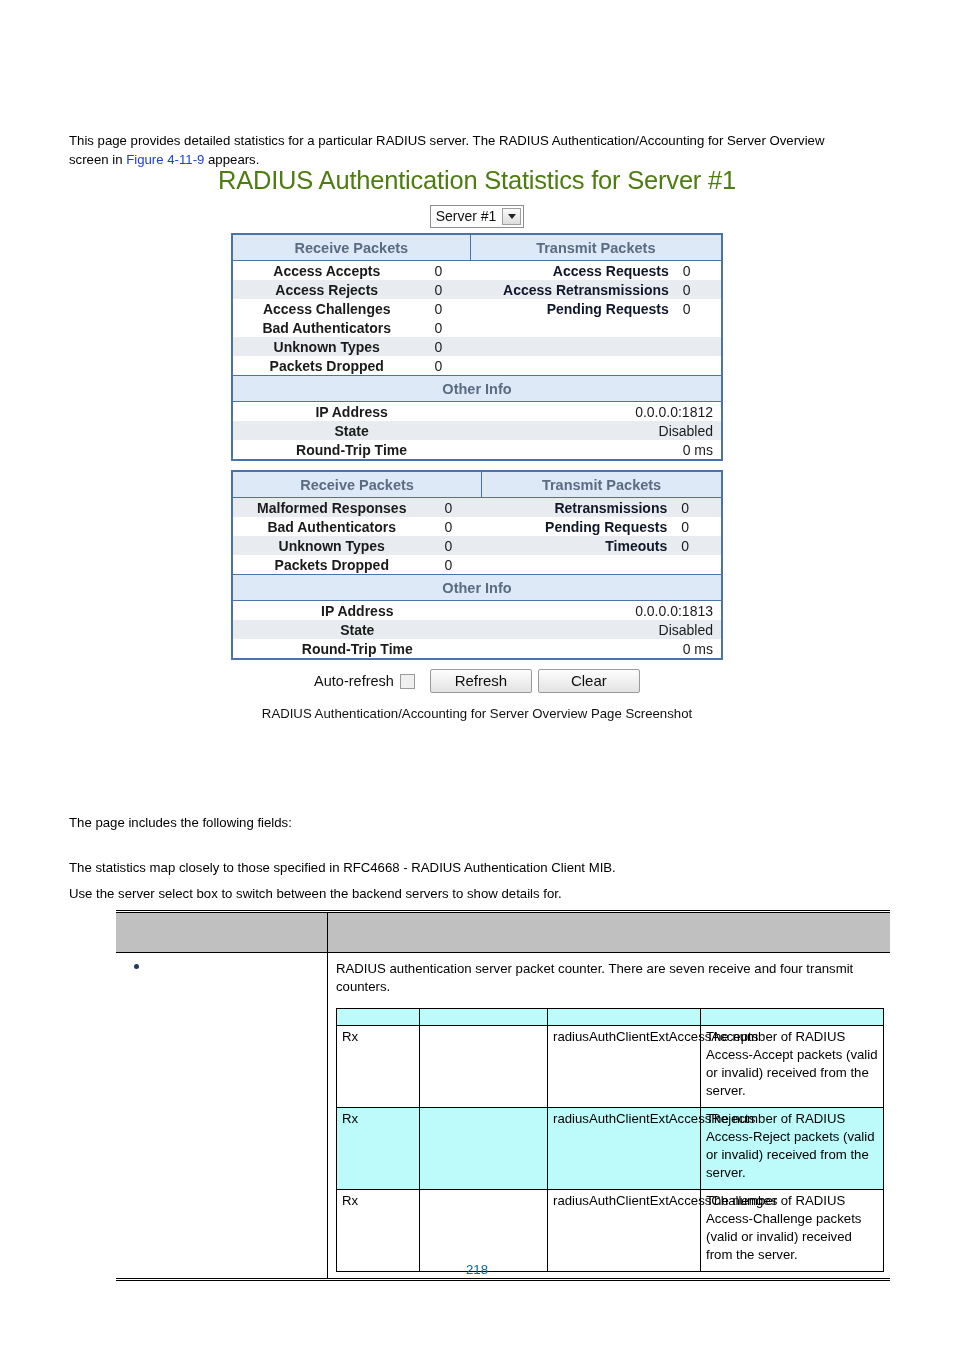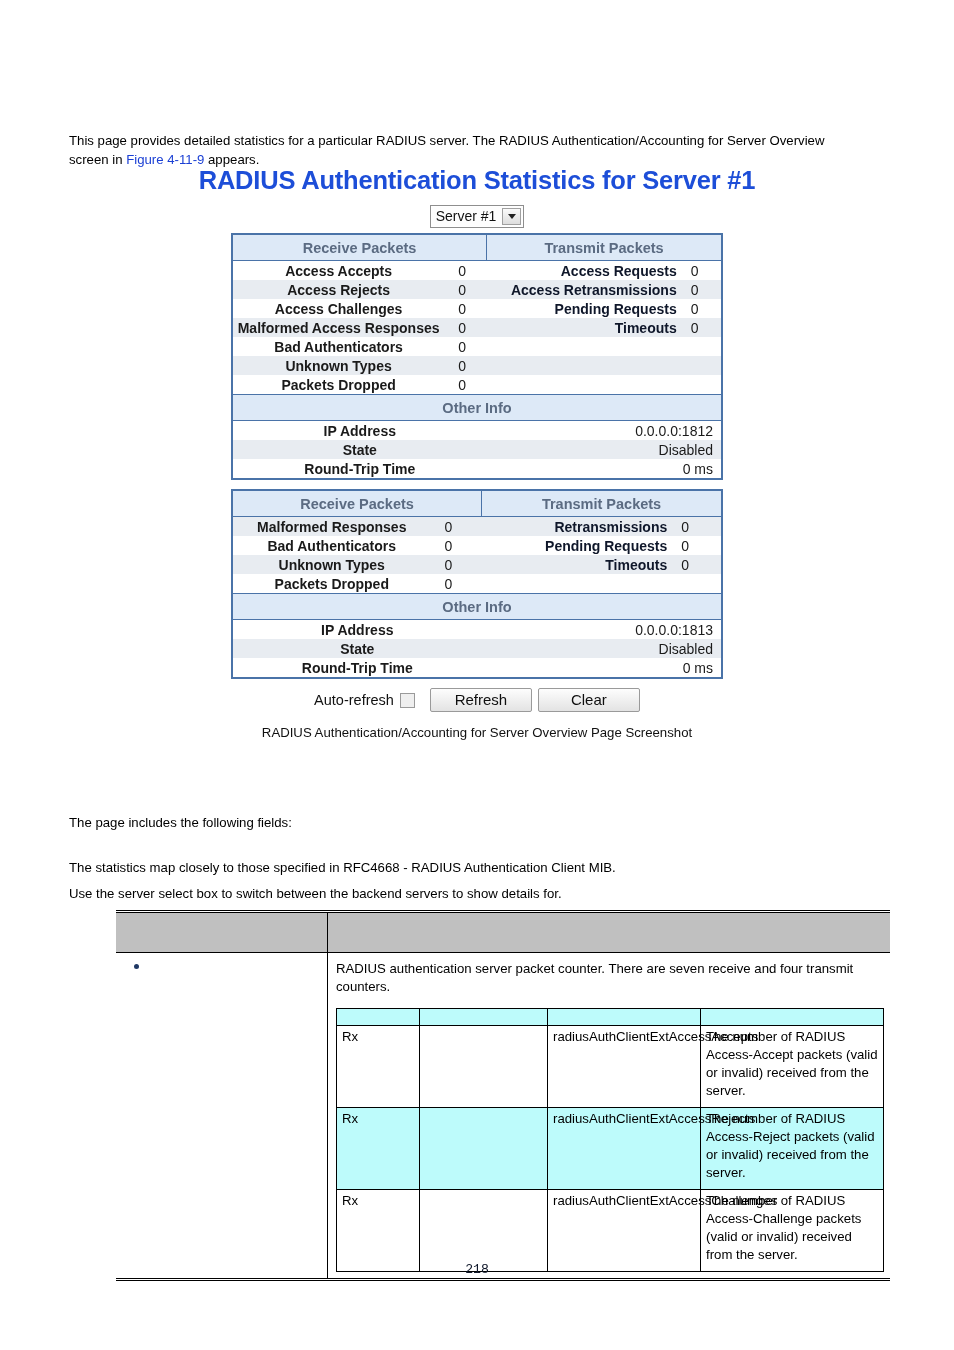--- a/index.html
+++ b/index.html
@@ -33,22 +33,22 @@
 
   
   .shot {
     position: absolute;
     left: 0;
     top: 160px;
     width: 954px;
   }
   .shot-title {
     text-align: center;
-    color: #1d4ed8;
-    font-weight: bold;
+    color: #4d7c0f;
+    font-weight: normal;
     font-size: 25.5px;
     letter-spacing: -0.2px;
     font-family: "Liberation Sans", sans-serif;
   }
   .title-1 { margin-top: 6px; }
   .title-2 { margin-top: 24px; }
 
   .server-select-row {
     text-align: center;
     margin-top: 10px;
@@ -273,22 +273,21 @@
   .inner-table col.ic4 { width: auto; }
   .pad-cell { padding-bottom: 28px; }
 
   
   .page-no {
     position: absolute;
     left: 0; right: 0;
     top: 1262px;
     text-align: center;
     font-size: 13.2px;
-    color: #0f172a;
-    font-family: Liberation Mono, monospace;
+    color: #0369a1;
   }
 </style>
 </head>
 <body>
 
 <div class="intro">
   <span>This page provides detailed statistics for a particular RADIUS server. The RADIUS Authentication/Accounting for Server Overview screen in </span><a href="#">Figure 4-11-9</a><span> appears.</span>
 </div>
 
 <div class="shot">
@@ -319,26 +318,20 @@
     <tr class="r alt">
       <td class="lbl">Access Rejects</td>
       <td class="val">0</td>
       <td class="lbl2">Access Retransmissions</td>
       <td class="val2">0</td>
     </tr>
     <tr class="r">
       <td class="lbl">Access Challenges</td>
       <td class="val">0</td>
       <td class="lbl2">Pending Requests</td>
-      <td class="val2">0</td>
-    </tr>
-    <tr class="r alt">
-      <td class="lbl">Malformed Access Responses</td>
-      <td class="val">0</td>
-      <td class="lbl2">Timeouts</td>
       <td class="val2">0</td>
     </tr>
     <tr class="r">
       <td class="lbl">Bad Authenticators</td>
       <td class="val">0</td>
       <td class="lbl2"></td>
       <td class="val2"></td>
     </tr>
     <tr class="r alt">
       <td class="lbl">Unknown Types</td>

